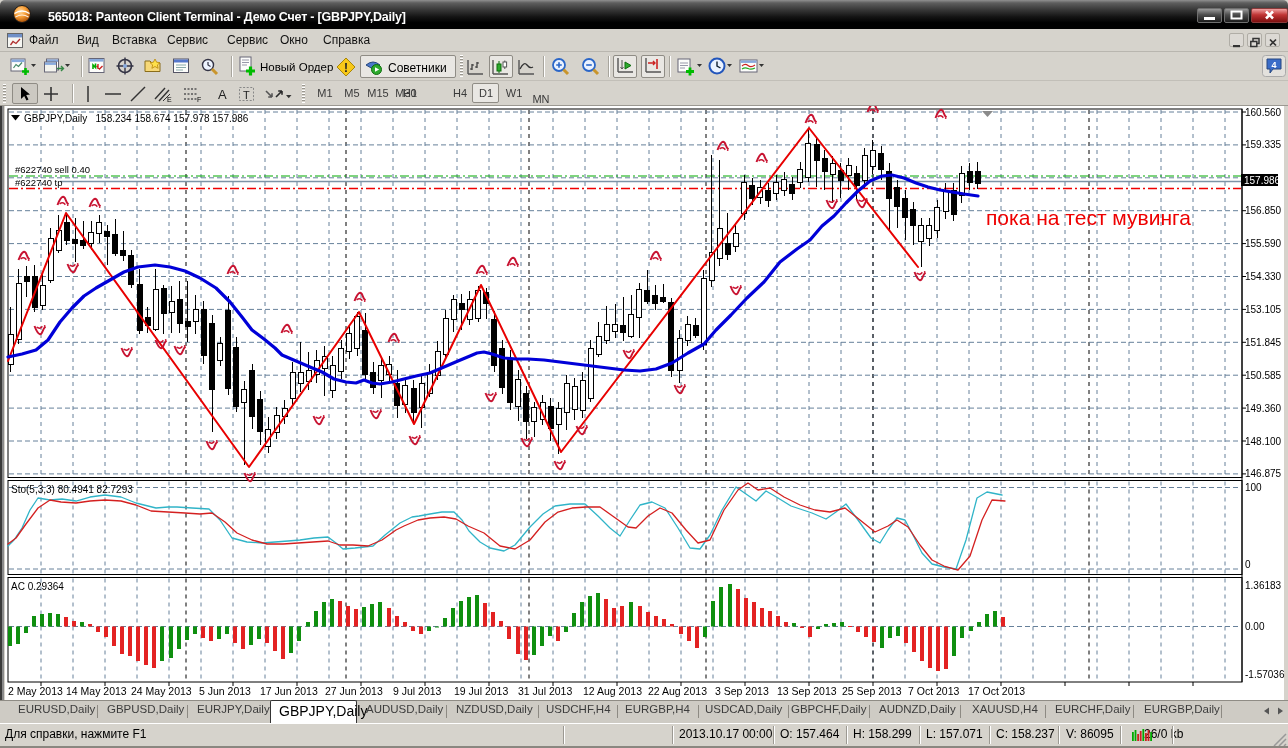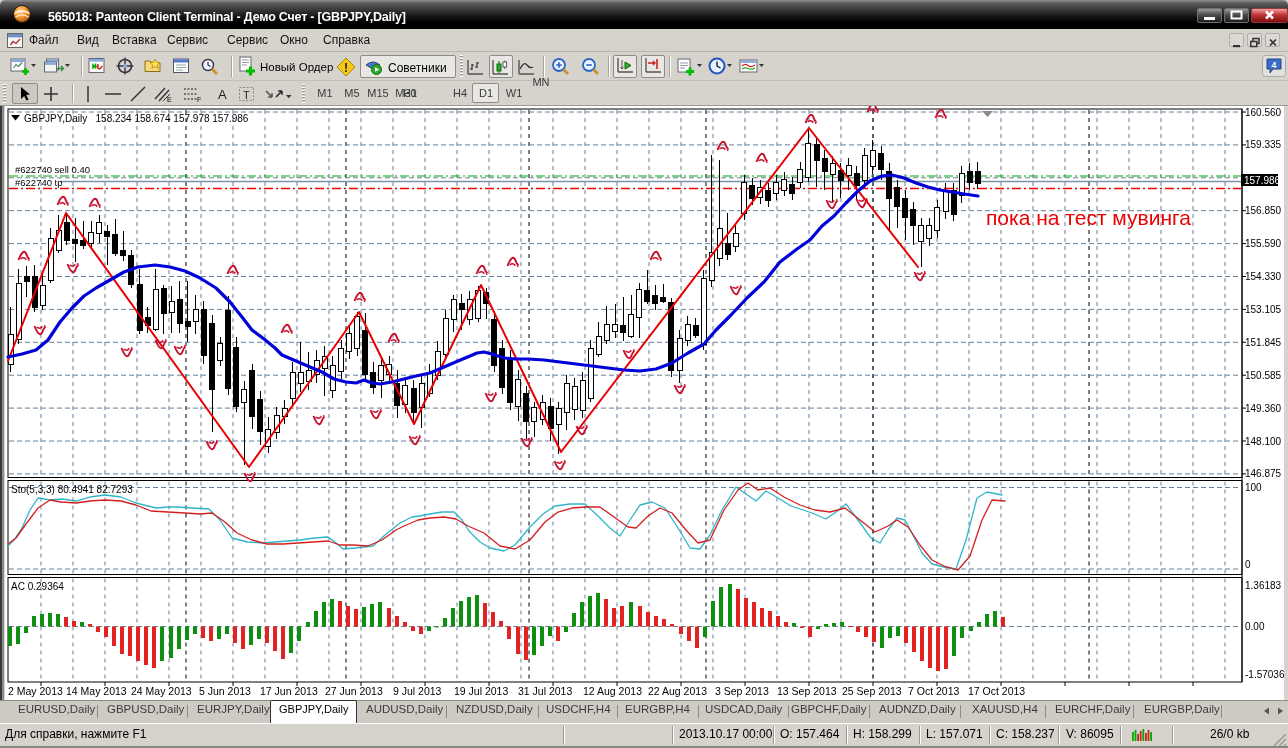--- a/index.html
+++ b/index.html
@@ -236,21 +236,21 @@
 <div class="abs grip" style="left:302px;top:84px;height:19px"></div>
 <div class="abs tftxt" style="left:314px;top:87px;width:22px">M1</div>
 <div class="abs tftxt" style="left:341px;top:87px;width:22px">M5</div>
 <div class="abs tftxt" style="left:367px;top:87px;width:22px">M15</div>
 <div class="abs tftxt" style="left:395px;top:87px;width:22px">M30</div>
 <div class="abs tftxt" style="left:399px;top:87px;width:22px">H1</div>
 <div class="abs tftxt" style="left:449px;top:87px;width:22px">H4</div>
 <div class="abs pressed" style="left:472px;top:83px;width:27px;height:20px"></div>
 <div class="abs tftxt" style="left:475px;top:87px;width:22px">D1</div>
 <div class="abs tftxt" style="left:503px;top:87px;width:22px">W1</div>
-<div class="abs tftxt" style="left:530px;top:76px;width:22px">MN</div>
+<div class="abs tftxt" style="left:530px;top:93px;width:22px">MN</div>
 <svg width="1288" height="594" viewBox="0 106 1288 594" style="position:absolute;left:0;top:106px">
 <rect x="5" y="106" width="1279" height="594" fill="#ffffff"></rect>
 <rect x="8" y="109" width="1234" height="368.5" fill="#fff" stroke="#000" stroke-width="1"></rect>
 <rect x="8" y="480.5" width="1234" height="94.0" fill="#fff" stroke="#000" stroke-width="1"></rect>
 <rect x="8" y="577.5" width="1234" height="104.5" fill="#fff" stroke="#000" stroke-width="1"></rect>
 <line x1="41" y1="110" x2="41" y2="476.5" stroke="#66809a" stroke-width="1" stroke-dasharray="4 4"></line>
 <line x1="73" y1="110" x2="73" y2="476.5" stroke="#66809a" stroke-width="1" stroke-dasharray="4 4"></line>
 <line x1="105" y1="110" x2="105" y2="476.5" stroke="#66809a" stroke-width="1" stroke-dasharray="4 4"></line>
 <line x1="137" y1="110" x2="137" y2="476.5" stroke="#66809a" stroke-width="1" stroke-dasharray="4 4"></line>
 <line x1="169" y1="110" x2="169" y2="476.5" stroke="#66809a" stroke-width="1" stroke-dasharray="4 4"></line>
@@ -1043,34 +1043,34 @@
 <div class="abs" style="left:538px;top:705px;width:1px;height:13px;background:#8d8a83"></div>
 <div class="abs" style="left:617px;top:705px;width:1px;height:13px;background:#8d8a83"></div>
 <div class="abs" style="left:698px;top:705px;width:1px;height:13px;background:#8d8a83"></div>
 <div class="abs" style="left:788px;top:705px;width:1px;height:13px;background:#8d8a83"></div>
 <div class="abs" style="left:869px;top:705px;width:1px;height:13px;background:#8d8a83"></div>
 <div class="abs" style="left:960px;top:705px;width:1px;height:13px;background:#8d8a83"></div>
 <div class="abs" style="left:1045px;top:705px;width:1px;height:13px;background:#8d8a83"></div>
 <div class="abs" style="left:1133px;top:705px;width:1px;height:13px;background:#8d8a83"></div>
 <div class="abs" style="left:1221px;top:705px;width:1px;height:13px;background:#8d8a83"></div>
 <div class="abs" style="left:270px;top:700px;width:87px;height:23px;background:#fff;border:1px solid #333;border-bottom:none;border-radius:2px 2px 0 0"></div>
-<div class="abs" style="left:279px;top:703px;font-size:11px;color:#000">GBPJPY,Daily</div>
+<div class="abs" style="left:279px;top:703px;font-size:14px;color:#000">GBPJPY,Daily</div>
 <svg class="abs" style="left:1256px;top:704px" width="30" height="14">
     <path d="M8 7 L13 3.5 L13 10.5 Z" fill="#555"></path>
     <path d="M22 3.5 L27 7 L22 10.5 Z" fill="#555"></path>
   </svg>
 <div class="abs statusbar"></div>
 <div class="sfield" style="left:5px">Для справки, нажмите F1</div>
 <div class="sfield" style="left:679px">2013.10.17 00:00</div>
 <div class="sfield" style="left:780px">O: 157.464</div>
 <div class="sfield" style="left:853px">H: 158.299</div>
 <div class="sfield" style="left:926px">L: 157.071</div>
 <div class="sfield" style="left:996px">C: 158.237</div>
 <div class="sfield" style="left:1066px">V: 86095</div>
-<div class="sfield" style="left:1210px">26/0 kb</div>
+<div class="sfield" style="left:1144px">26/0 kb</div>
 <div class="ssep" style="left:563px"></div>
 <div class="ssep" style="left:672px"></div>
 <div class="ssep" style="left:773px"></div>
 <div class="ssep" style="left:846px"></div>
 <div class="ssep" style="left:919px"></div>
 <div class="ssep" style="left:989px"></div>
 <div class="ssep" style="left:1058px"></div>
 <div class="ssep" style="left:1120px"></div>
 <div class="ssep" style="left:1172px"></div>
 <svg class="abs" style="left:1130px;top:728px" width="26" height="14">

